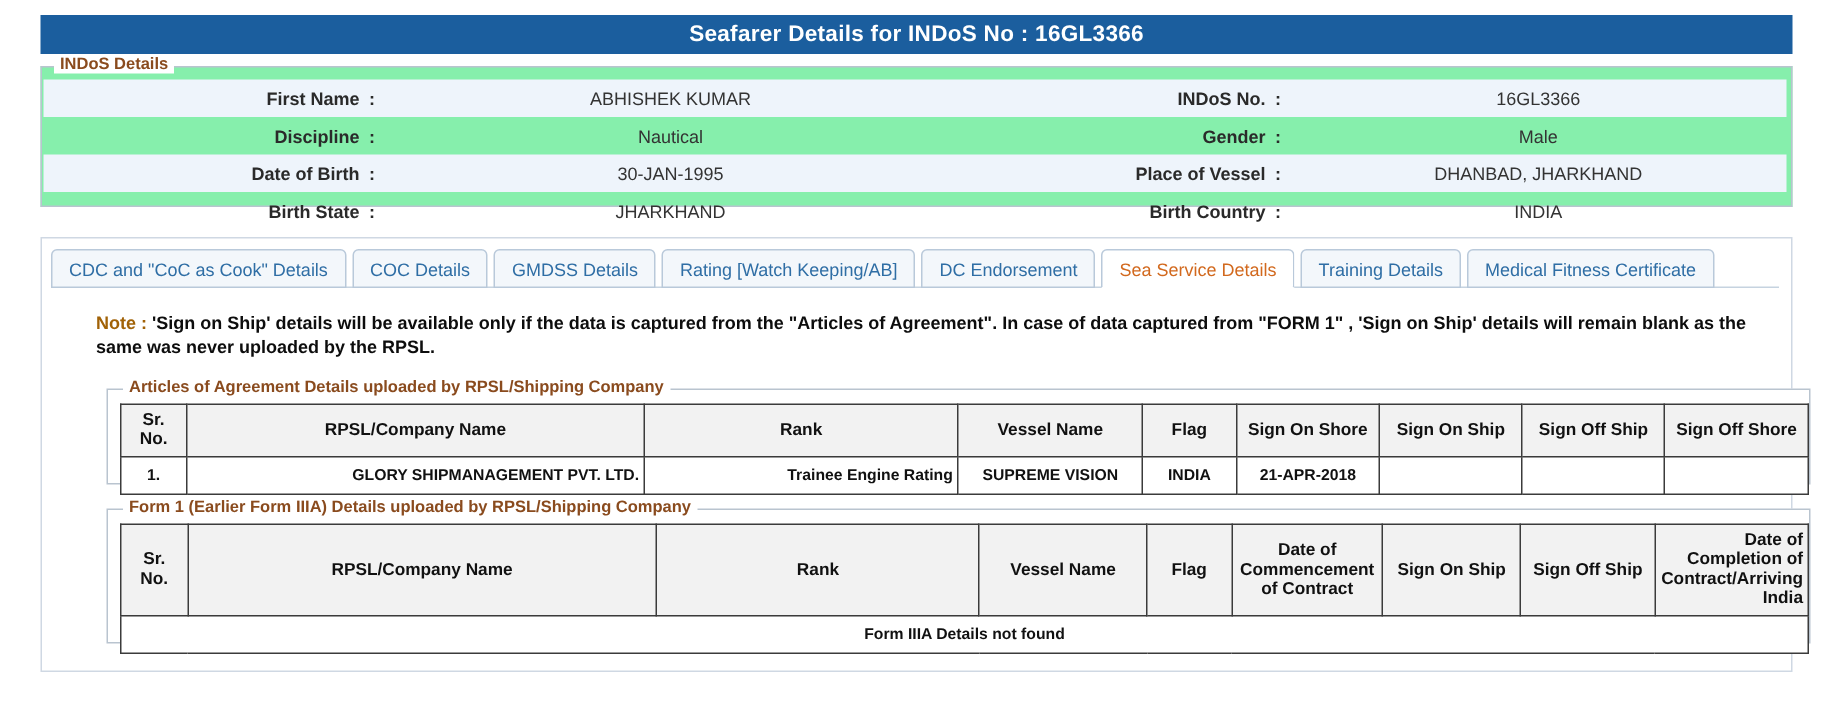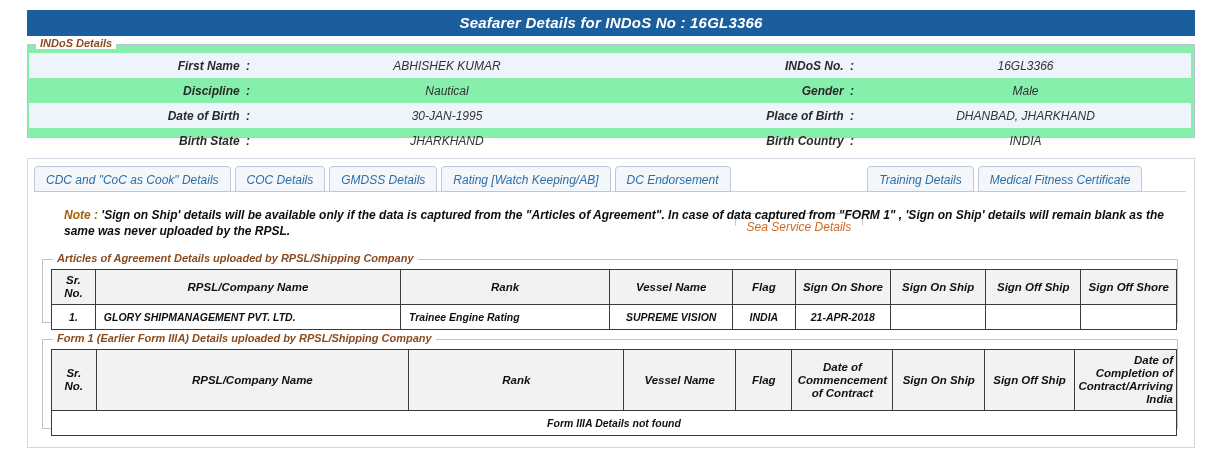--- a/index.html
+++ b/index.html
@@ -7,21 +7,20 @@
     padding: 0;
     background: #ffffff;
     font-family: "Liberation Sans", sans-serif;
   }
   #page {
     position: relative;
     width: 1229px;
     height: 470px;
     overflow: hidden;
     background: #ffffff;
-    font-style: italic;
   }
 
   
   .title-bar {
     position: absolute;
     left: 27px;
     top: 10px;
     width: 1168px;
     height: 26px;
     background: #1b5e9e;
@@ -110,21 +109,20 @@
     padding: 6px 11px 5px 11px;
     line-height: 14px;
     white-space: nowrap;
     cursor: pointer;
   }
   .tab.active {
     background: #ffffff;
     color: #d2691e;
     border-bottom: 1px solid #ffffff;
     font-weight: normal;
-    margin-top: 47px;
   }
   .tab-underline {
     position: absolute;
     left: 6px;
     top: 32px;
     width: 1152px;
     height: 1px;
     background: #c6d3e0;
   }
 
@@ -151,20 +149,21 @@
   #form1-fieldset {
     left: 14px;
     top: 180px;
     width: 1134px;
     height: 88px;
   }
   .inner-fieldset {
     position: absolute;
     border: 1px solid #b9c4cf;
     background: #ffffff;
+    margin-left: 29px;
   }
   .inner-fieldset > .legend {
     position: absolute;
     top: -8px;
     left: 10px;
     background: #ffffff;
     padding: 0 4px;
     font-size: 11px;
     color: #8a4b1e;
     font-weight: bold;
@@ -190,21 +189,21 @@
     font-size: 11.5px;
     padding: 4px 3px;
     line-height: 13px;
   }
   .grid td {
     font-weight: bold;
     font-size: 10.5px;
     padding: 4px 3px;
     height: 16px;
   }
-  .grid td.left { text-align: left; padding-left: 8px; }
+  .grid td.left { text-align: right; padding-left: 8px; }
   .notfound {
     color: #c00000;
     font-weight: bold;
     font-size: 12px;
     text-align: center;
     padding: 4px;
   }
 </style>
 </head>
 <body>
@@ -225,21 +224,21 @@
         </tr>
         <tr>
           <td><span>Discipline</span><span class="colon"> :</span></td>
           <td>Nautical</td>
           <td><span>Gender</span><span class="colon"> :</span></td>
           <td>Male</td>
         </tr>
         <tr class="alt">
           <td><span>Date of Birth</span><span class="colon"> :</span></td>
           <td>30-JAN-1995</td>
-          <td><span>Place of Birth</span><span class="colon"> :</span></td>
+          <td><span>Place of Vessel</span><span class="colon"> :</span></td>
           <td>DHANBAD, JHARKHAND</td>
         </tr>
         <tr>
           <td><span>Birth State</span><span class="colon"> :</span></td>
           <td>JHARKHAND</td>
           <td><span>Birth Country</span><span class="colon"> :</span></td>
           <td>INDIA</td>
         </tr>
       </tbody>
     </table>

